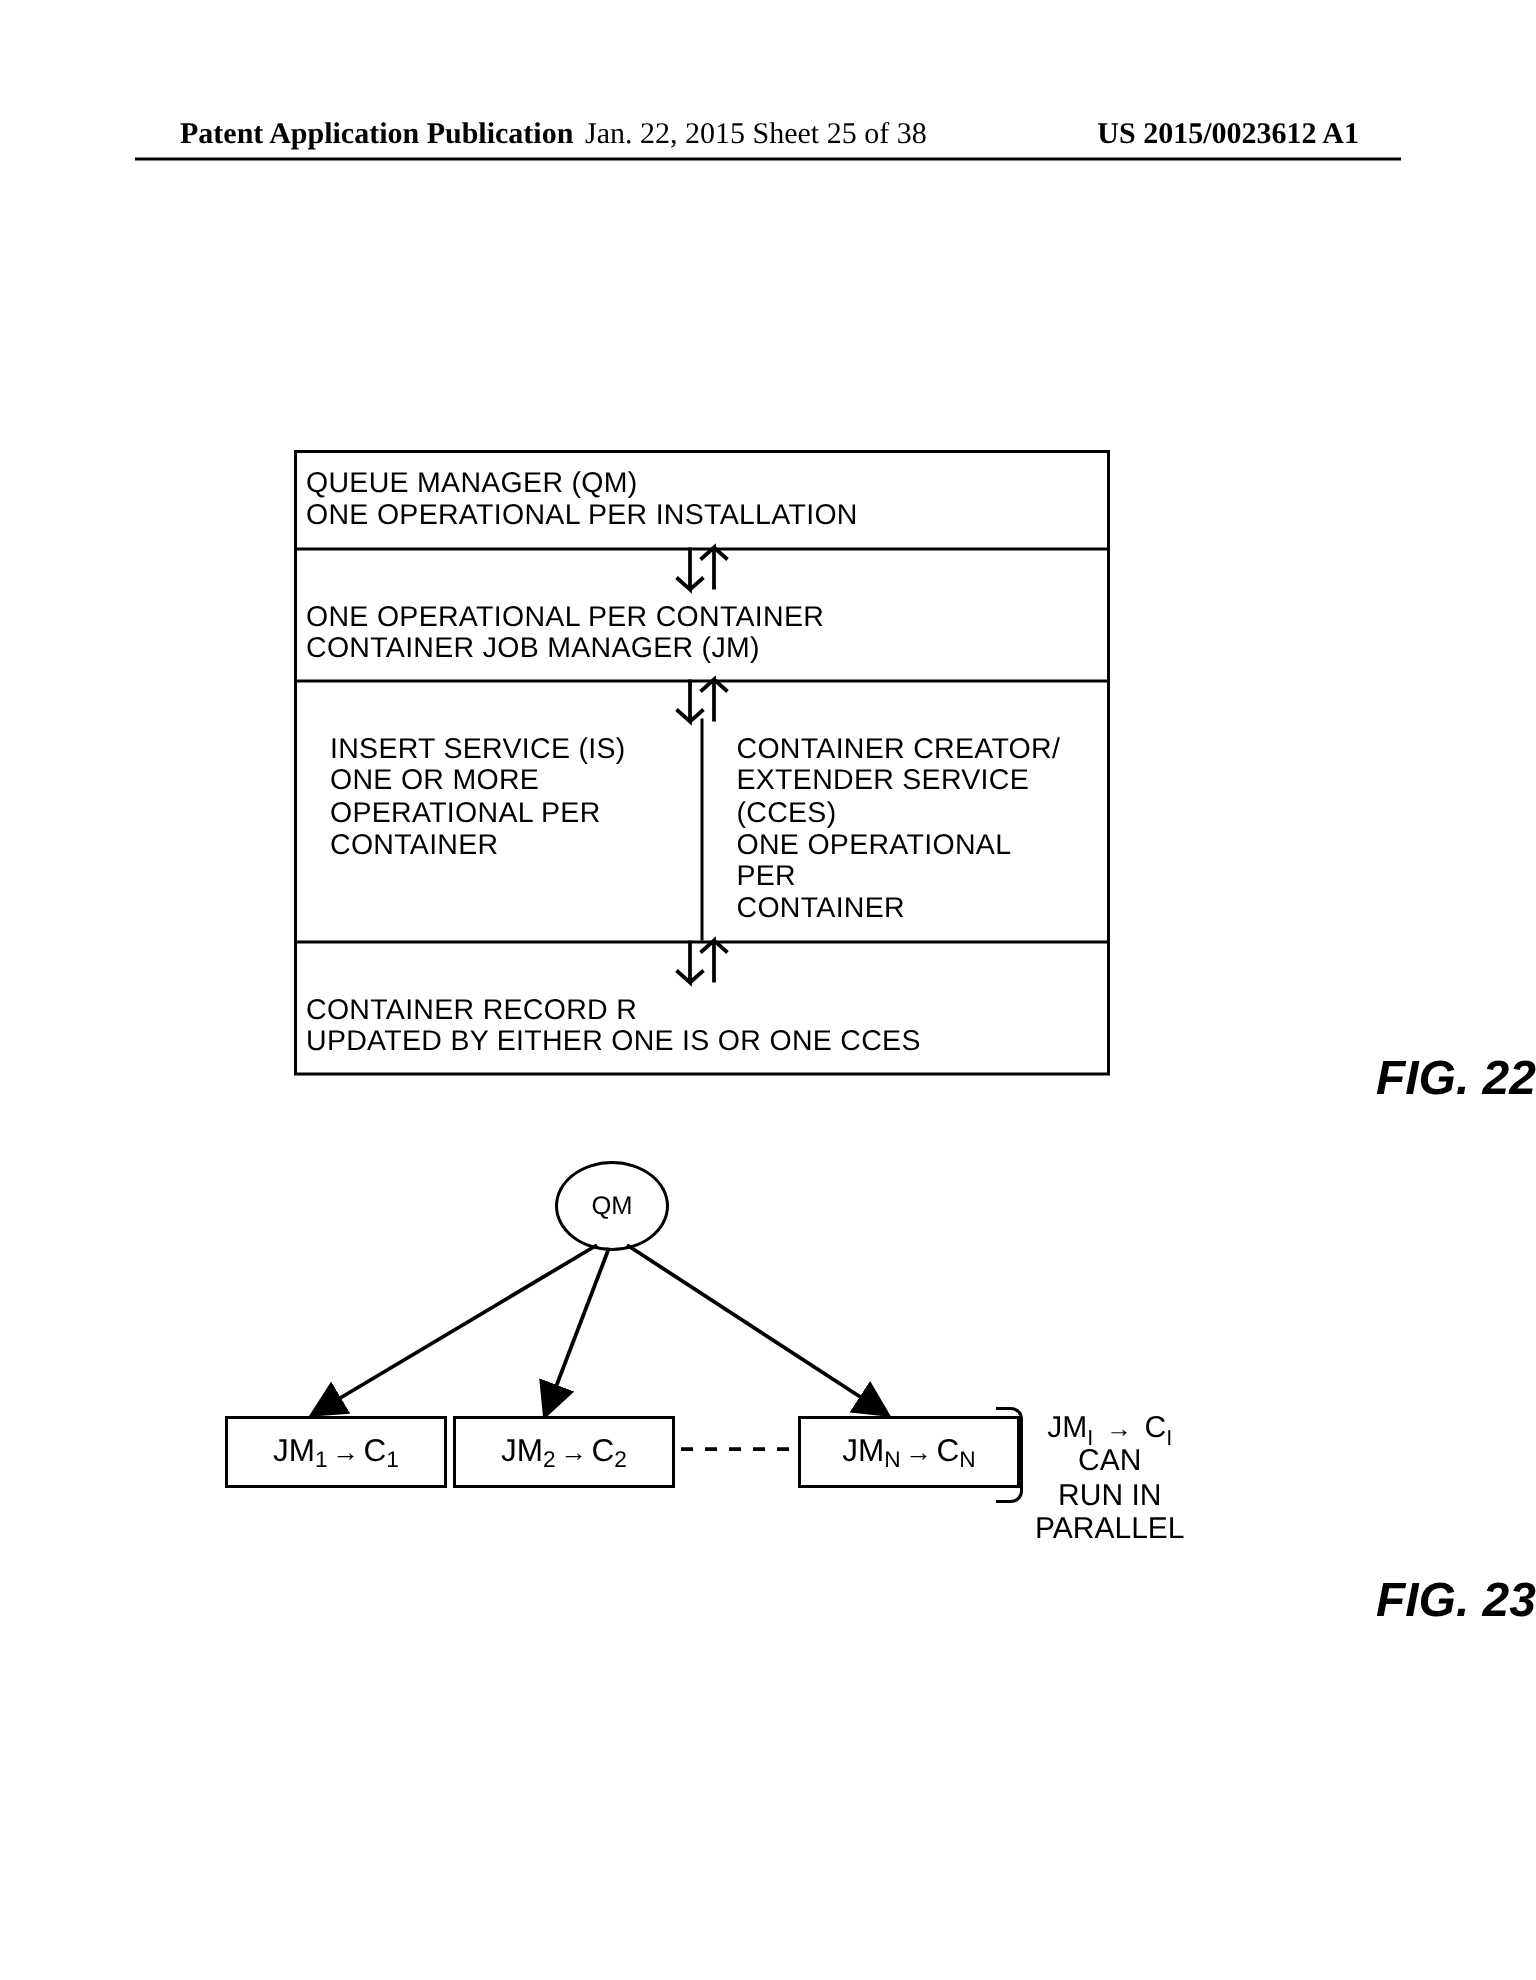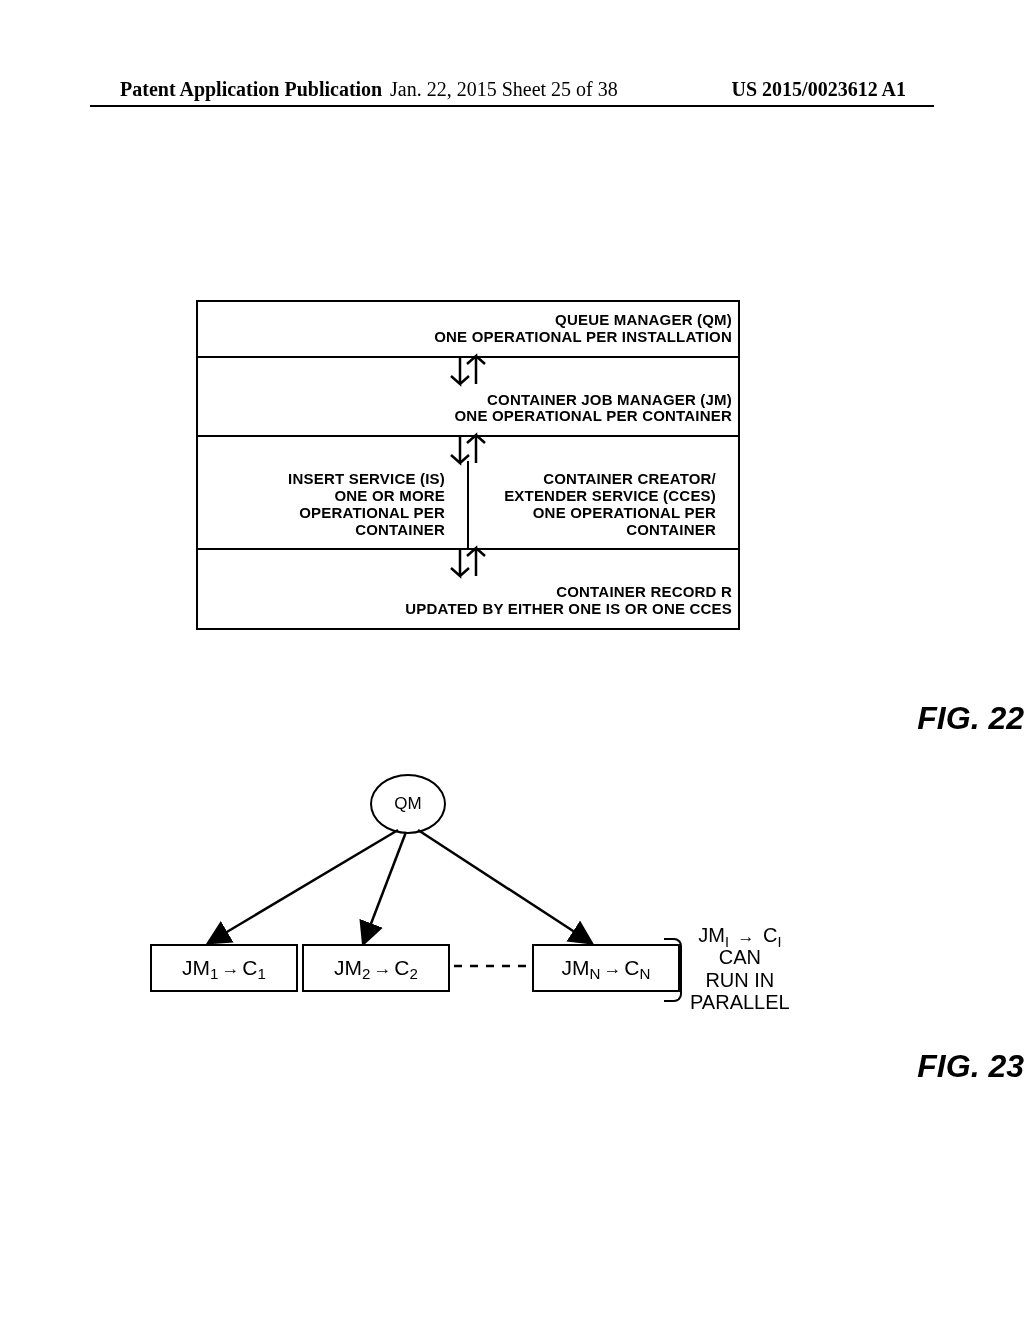--- a/index.html
+++ b/index.html
@@ -36,25 +36,24 @@
   }
 
   
   .fig22 {
     position: absolute;
     left: 196px;
     top: 300px;
     width: 540px;
     border: 2.5px solid #000;
     font-family: Helvetica, Arial, sans-serif;
-    font-size: 15px;
+    font-size: 19px;
     line-height: 1.12;
-    text-align: right;
+    text-align: left;
     letter-spacing: 0.2px;
-    font-weight: bold;
   }
   .fig22 .row {
     padding: 10px 6px;
   }
   .fig22 .hr {
     border-top: 2.5px solid #000;
   }
   .split {
     display: flex;
   }
@@ -129,20 +128,21 @@
     left: 0; top: 0;
     pointer-events: none;
   }
   .side-annot {
     position: absolute;
     font-family: Helvetica, Arial, sans-serif;
     font-size: 20px;
     text-align: center;
     line-height: 1.12;
     white-space: nowrap;
+    margin-top: 17px;
   }
   .bracket {
     position: absolute;
     width: 16px;
     border-right: 2.5px solid #000;
     border-top: 2.5px solid #000;
     border-bottom: 2.5px solid #000;
     border-top-right-radius: 8px;
     border-bottom-right-radius: 8px;
   }
@@ -166,22 +166,22 @@
     </div>
     <div class="connector hr">
       <svg width="60" height="34">
         <g fill="none" stroke="#000" stroke-width="2.5">
           <path d="M22 3 L22 31 L13 23 M22 31 L31 23"></path>
           <path d="M38 31 L38 3 L29 11 M38 3 L47 11"></path>
         </g>
       </svg>
     </div>
     <div class="row">
+      <div>ONE OPERATIONAL PER CONTAINER</div>
       <div>CONTAINER JOB MANAGER (JM)</div>
-      <div>ONE OPERATIONAL PER CONTAINER</div>
     </div>
     <div class="connector hr">
       <svg width="60" height="34">
         <g fill="none" stroke="#000" stroke-width="2.5">
           <path d="M22 3 L22 31 L13 23 M22 31 L31 23"></path>
           <path d="M38 31 L38 3 L29 11 M38 3 L47 11"></path>
         </g>
       </svg>
     </div>
     <div class="split">

